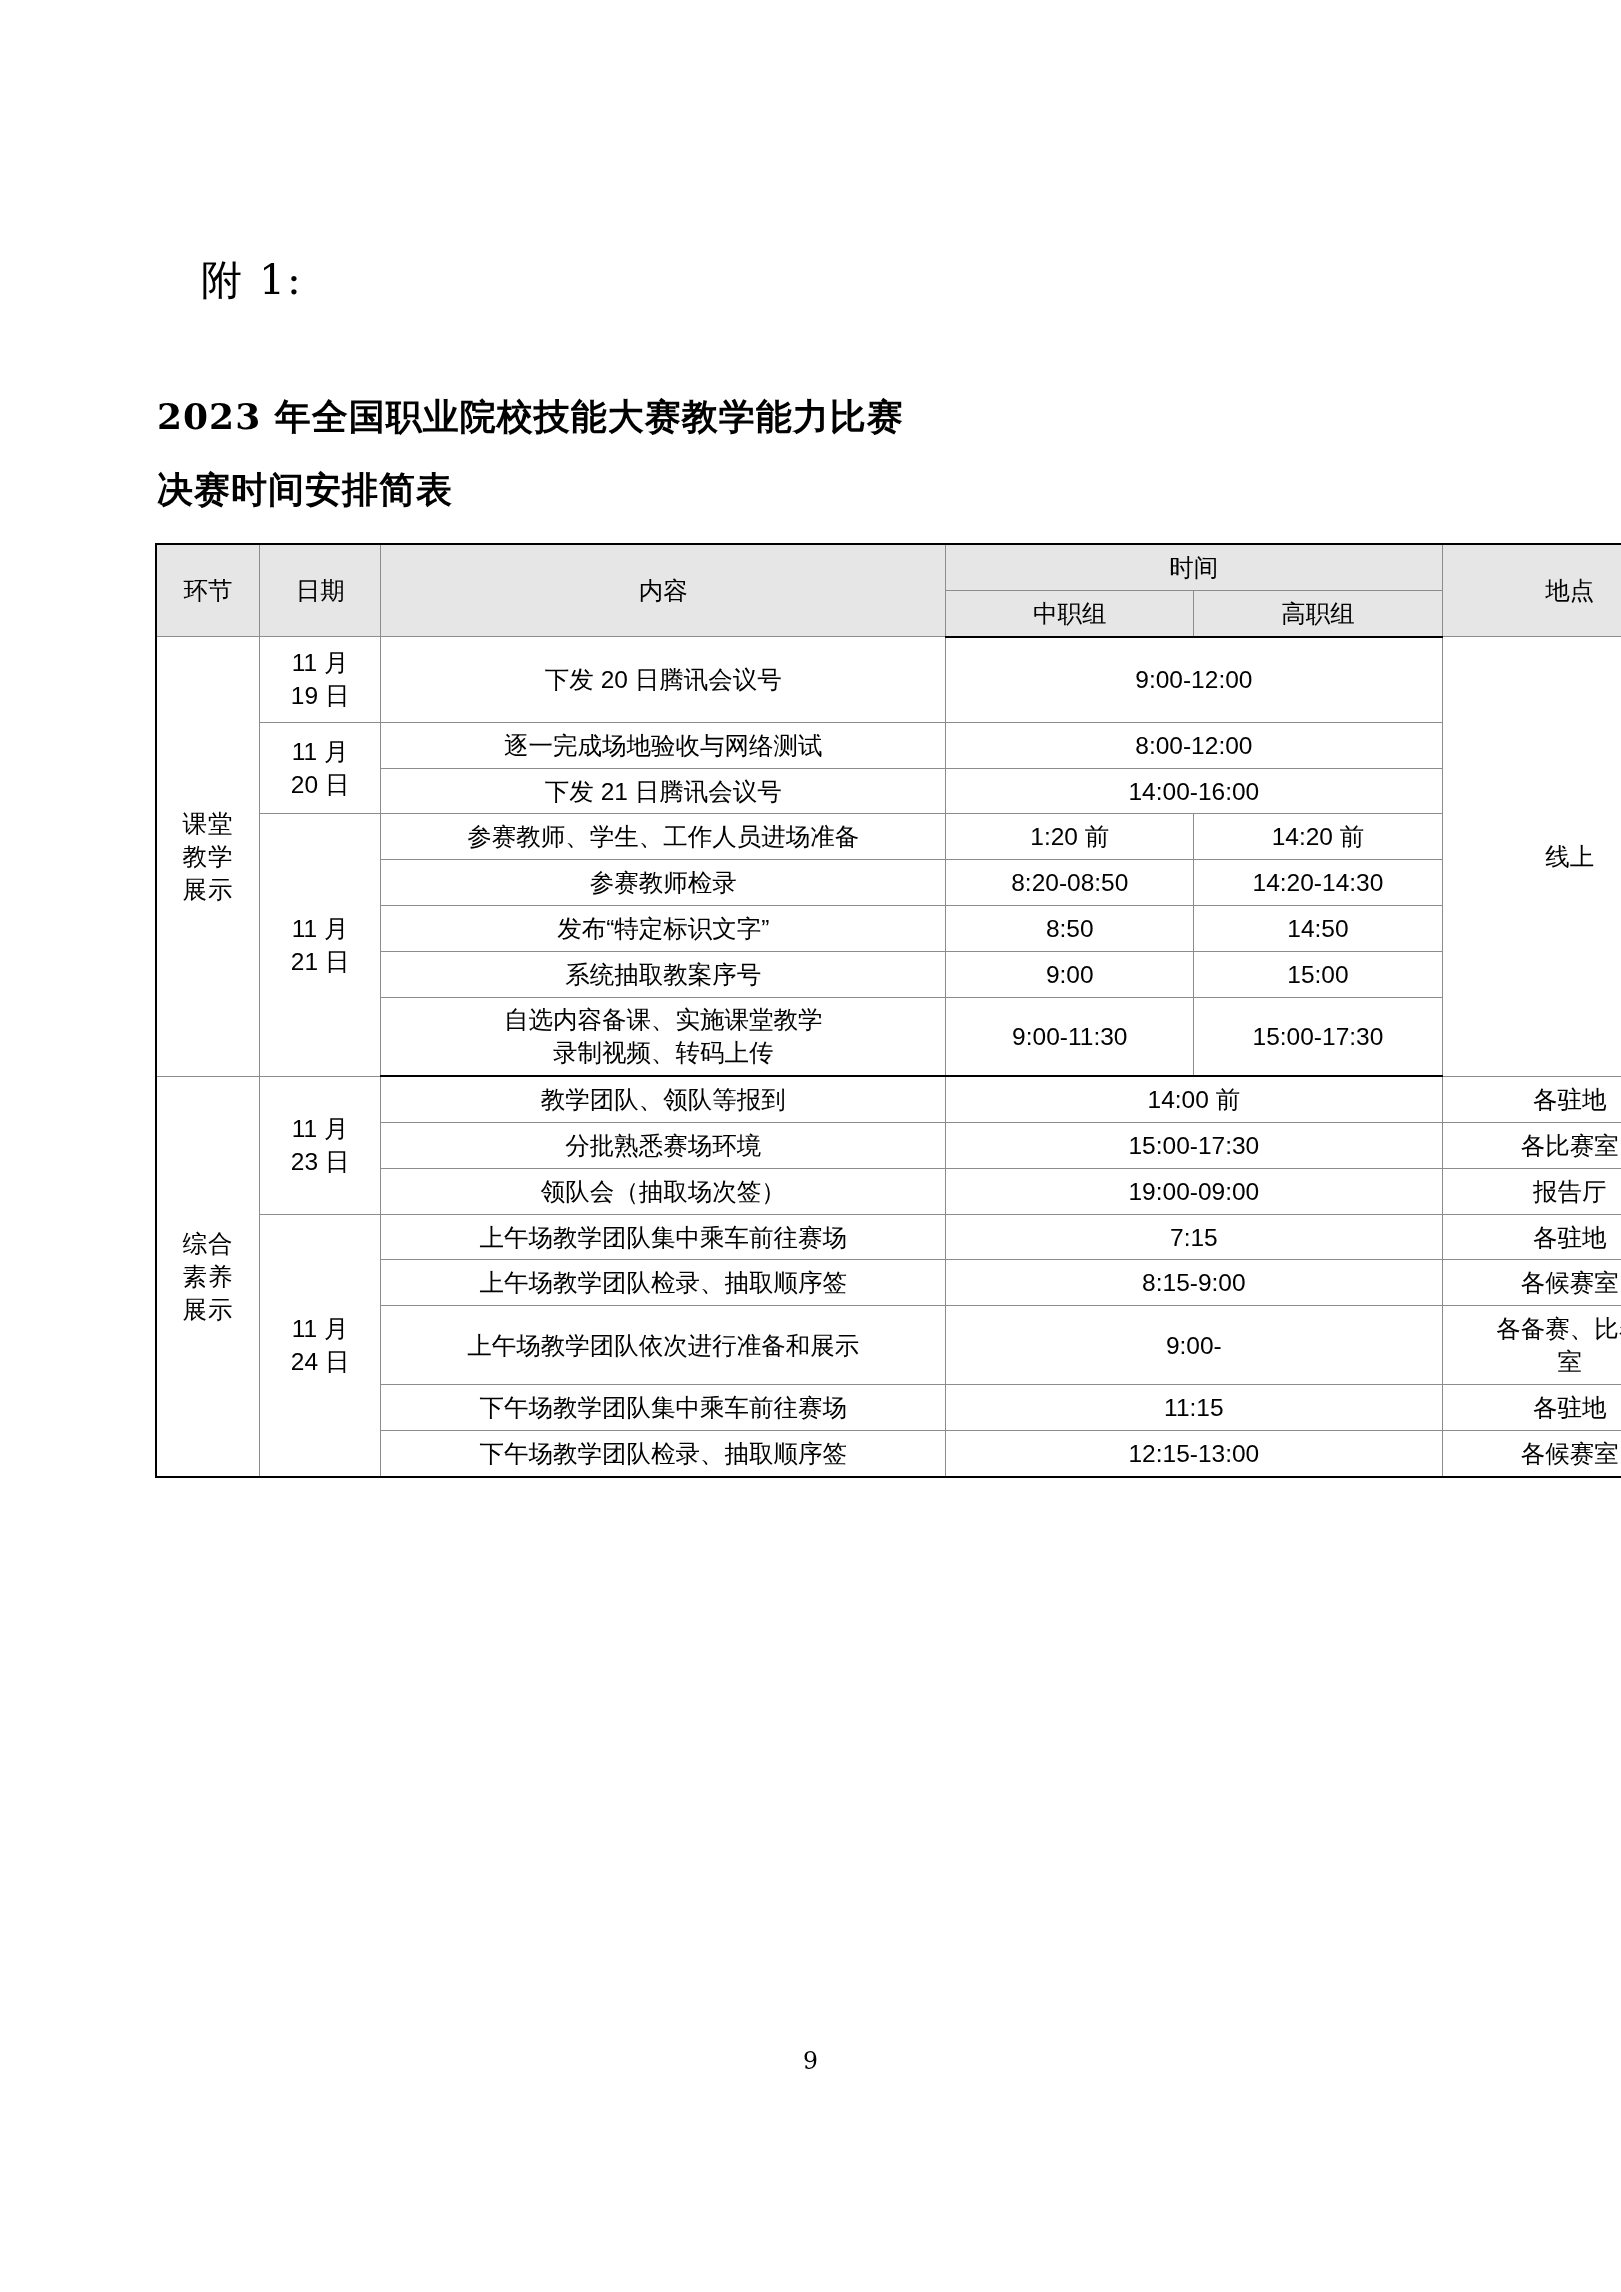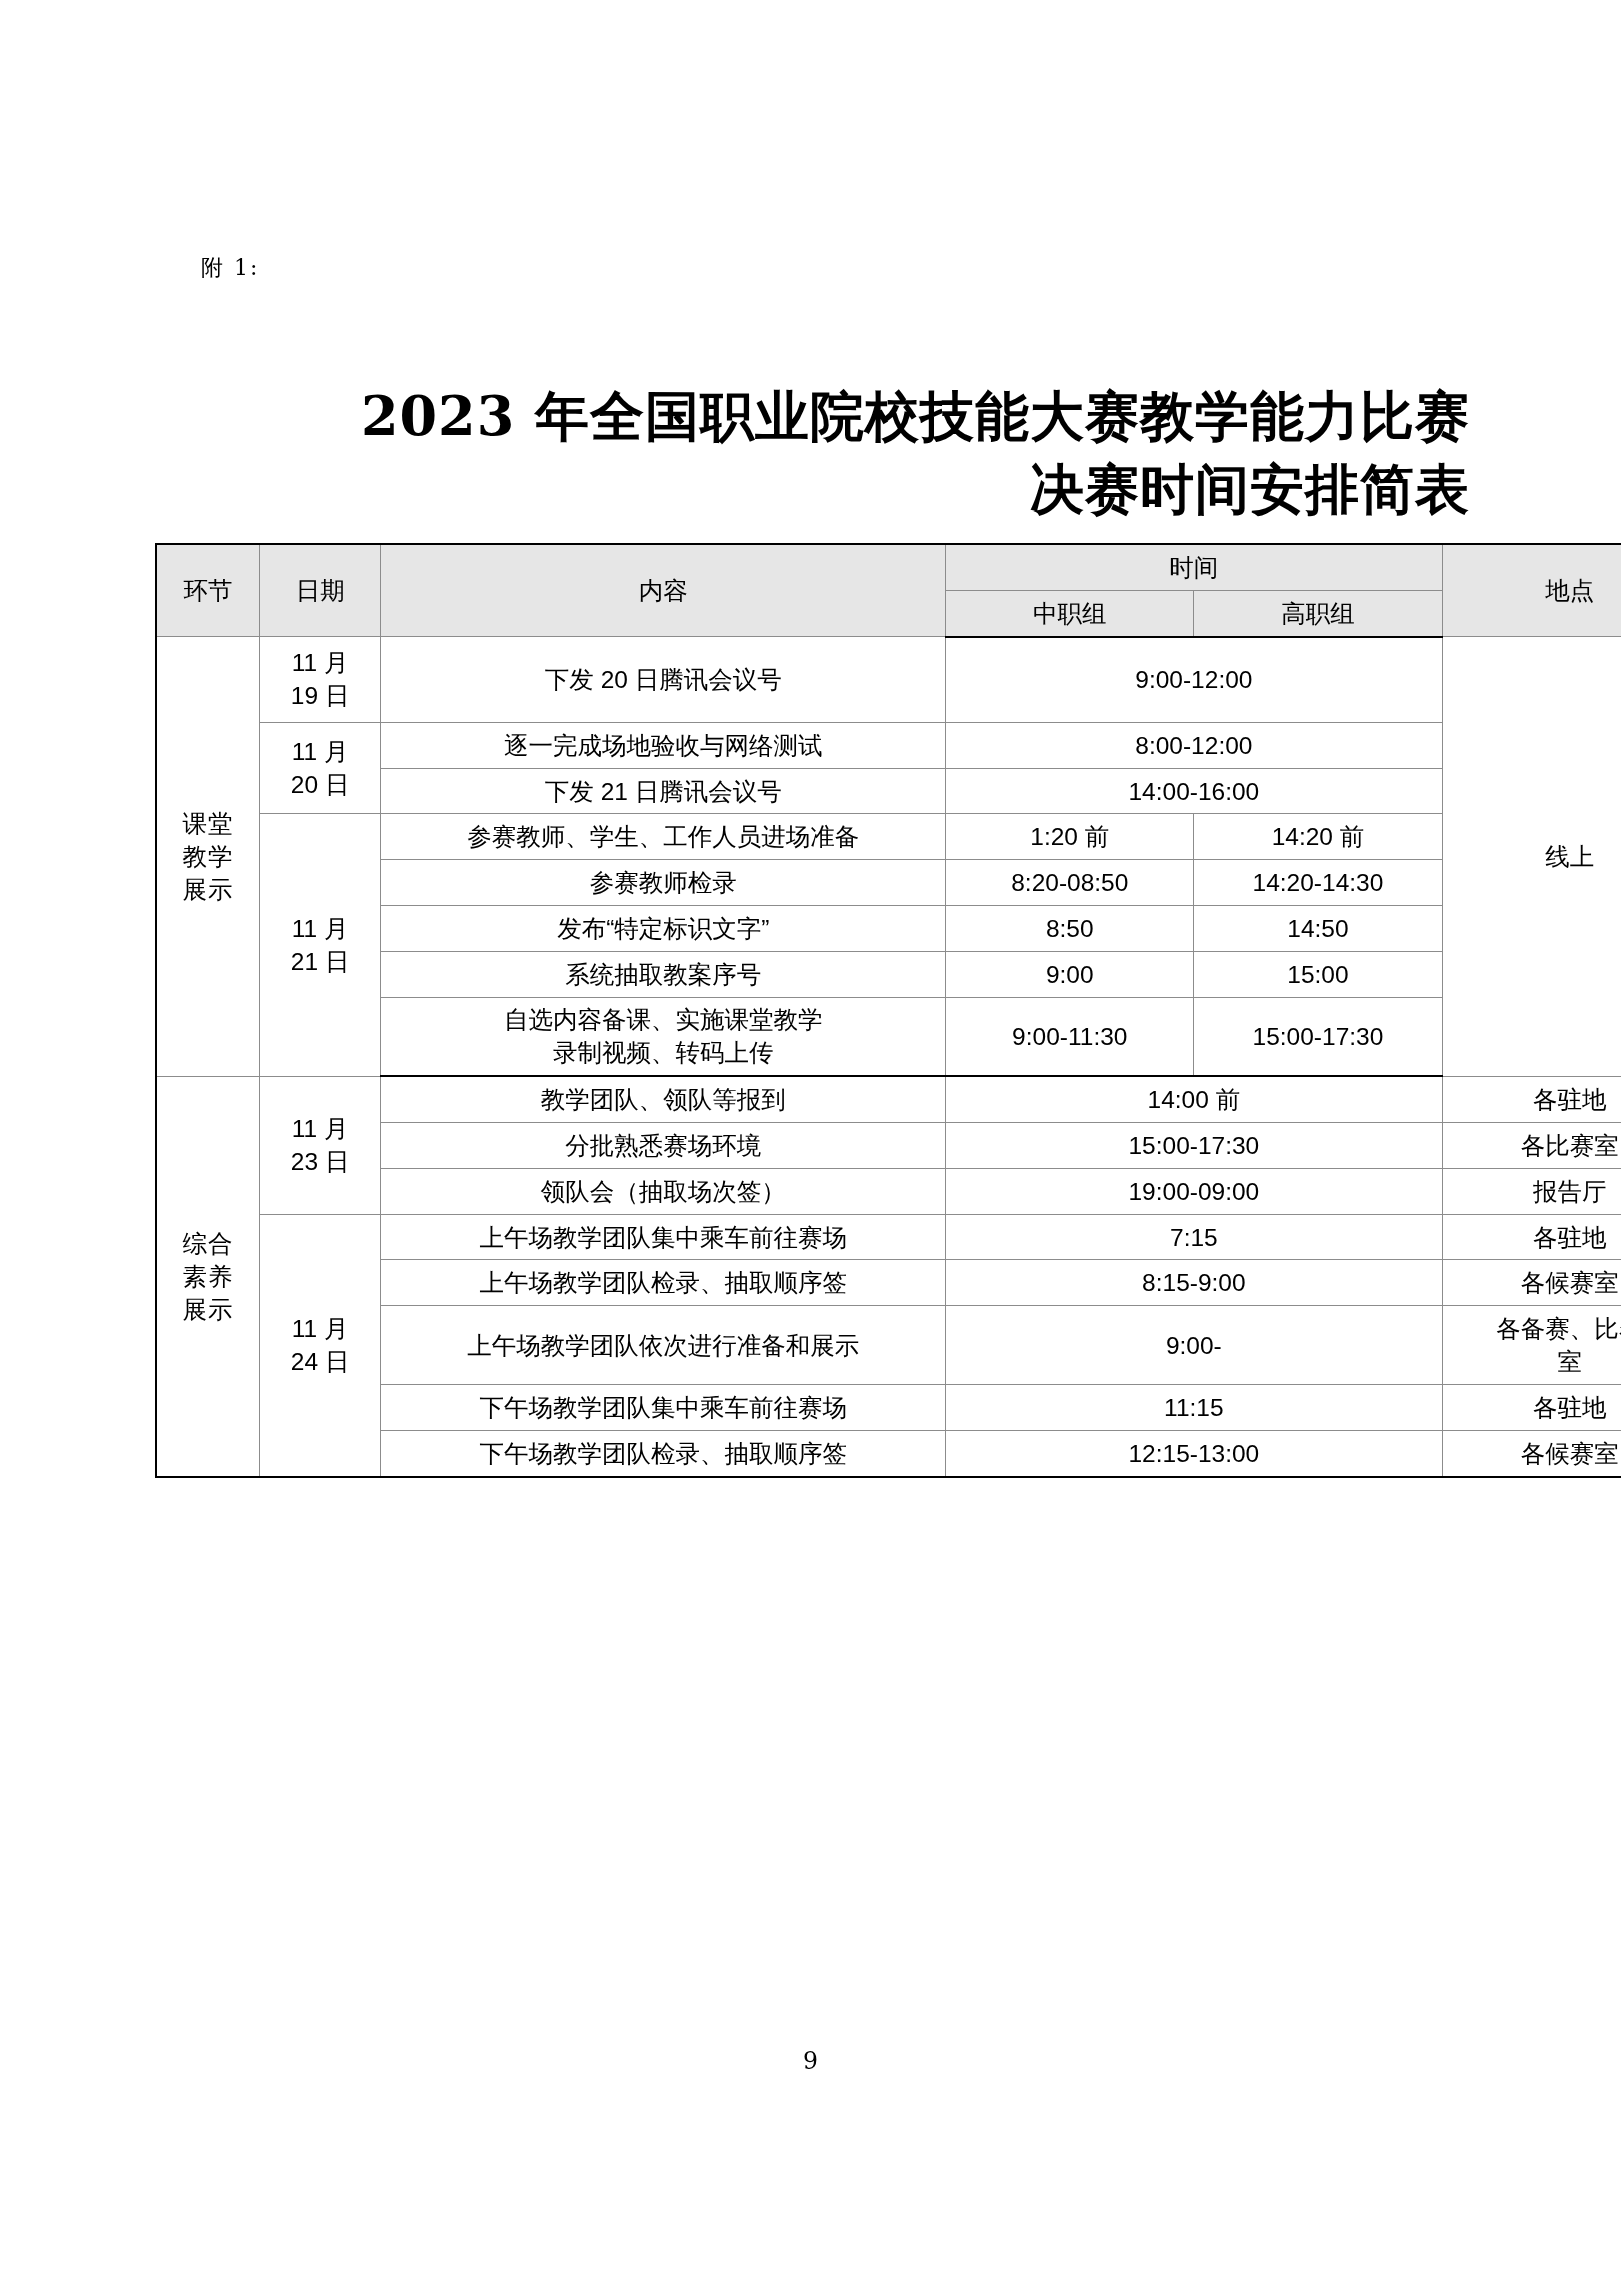--- a/index.html
+++ b/index.html
@@ -20,35 +20,35 @@
     left: 0; top: 0;
     width: 1621px;
     height: 2293px;
   }
 
   
   .attach-label {
     position: absolute;
     left: 201px;
     top: 253px;
-    font-size: 22px;
+    font-size: 41px;
     font-weight: 400;
     letter-spacing: 2px;
     font-family: "DejaVu Serif", "Liberation Serif", serif;
   }
 
   
   .doc-title {
     position: absolute;
     left: 157px;
     top: 380px;
     width: 1313px;
-    text-align: right;
+    text-align: left;
     font-weight: 700;
-    font-size: 54px;
+    font-size: 36px;
     line-height: 73px;
     letter-spacing: 1px;
     font-family: "DejaVu Serif", "Liberation Serif", serif;
   }
   .doc-title .ln { display: block; white-space: nowrap; }
 
   
   .tbl-wrap {
     position: absolute;
     left: 155px;

